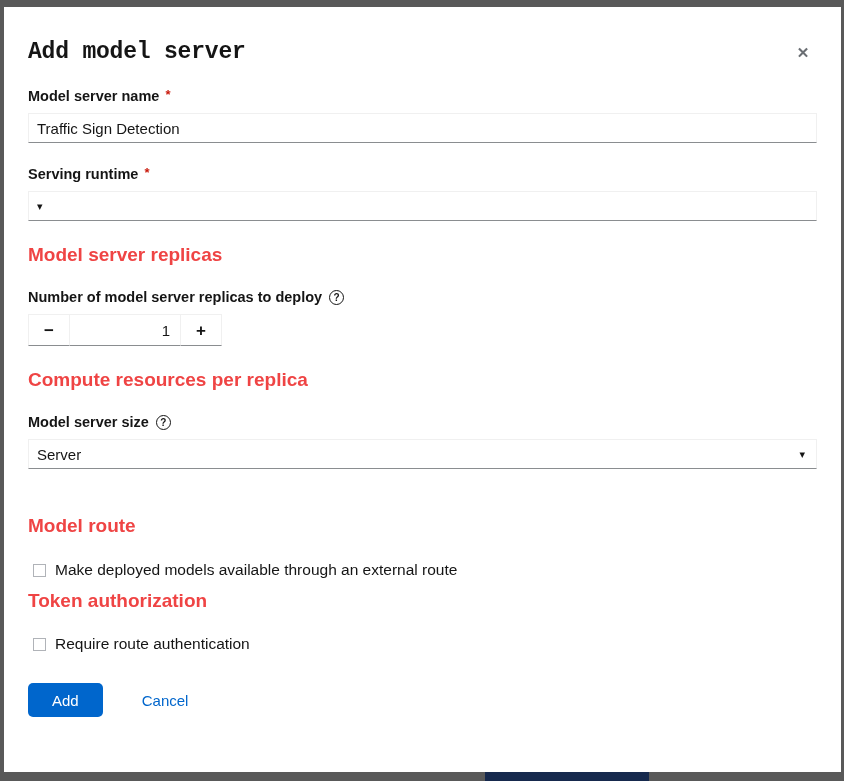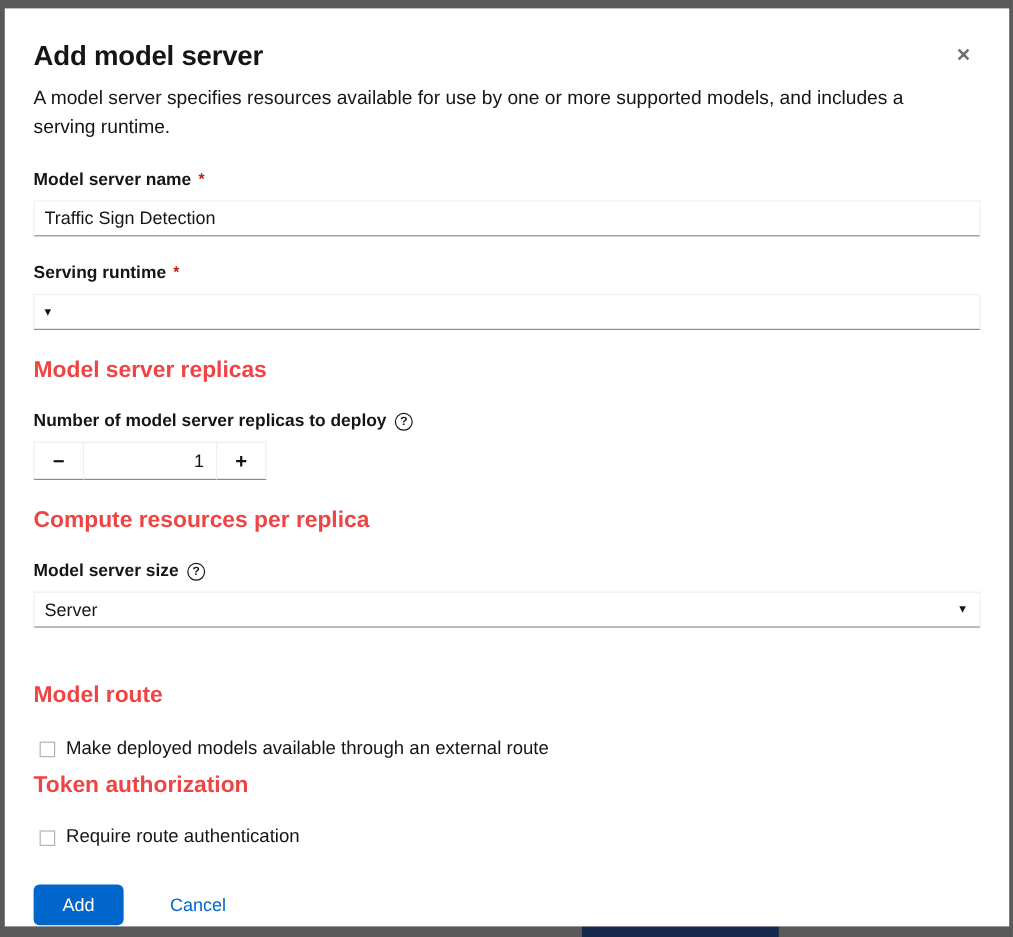--- a/index.html
+++ b/index.html
@@ -23,21 +23,22 @@
     background: #ffffff;
     padding: 24px 24px 0 24px;
     overflow: hidden;
   }
   .modal-header { position: relative; }
   .modal-title {
     font-size: 23px;
     font-weight: 700;
     color: #151515;
     letter-spacing: -0.2px;
-    margin-top: 2px;
+    margin-top: 8px;
+    font-family: Liberation Mono, monospace;
   }
   .close-btn {
     position: absolute;
     right: 2px; top: 2px;
     width: 24px; height: 24px;
     background: none; border: none;
     font-size: 15px;
     font-weight: 700;
     color: #6a6e73;
     cursor: pointer;
@@ -195,21 +196,20 @@
 <body>
 
 <div class="navy-strip"></div>
 
 <div class="modal">
   <div class="modal-header">
     <h1 class="modal-title">Add model server</h1>
     <button class="close-btn">✕</button>
   </div>
 
-  <p class="modal-desc">A model server specifies resources available for use by one or more supported models, and includes a serving runtime.</p>
 
   <div class="form-group">
     <div class="field-label-row">
       <span>Model server name</span>
       <span class="required-asterisk">*</span>
     </div>
     <input class="text-input" type="text" value="Traffic Sign Detection" style="">
   </div>
 
   <div class="form-group">

